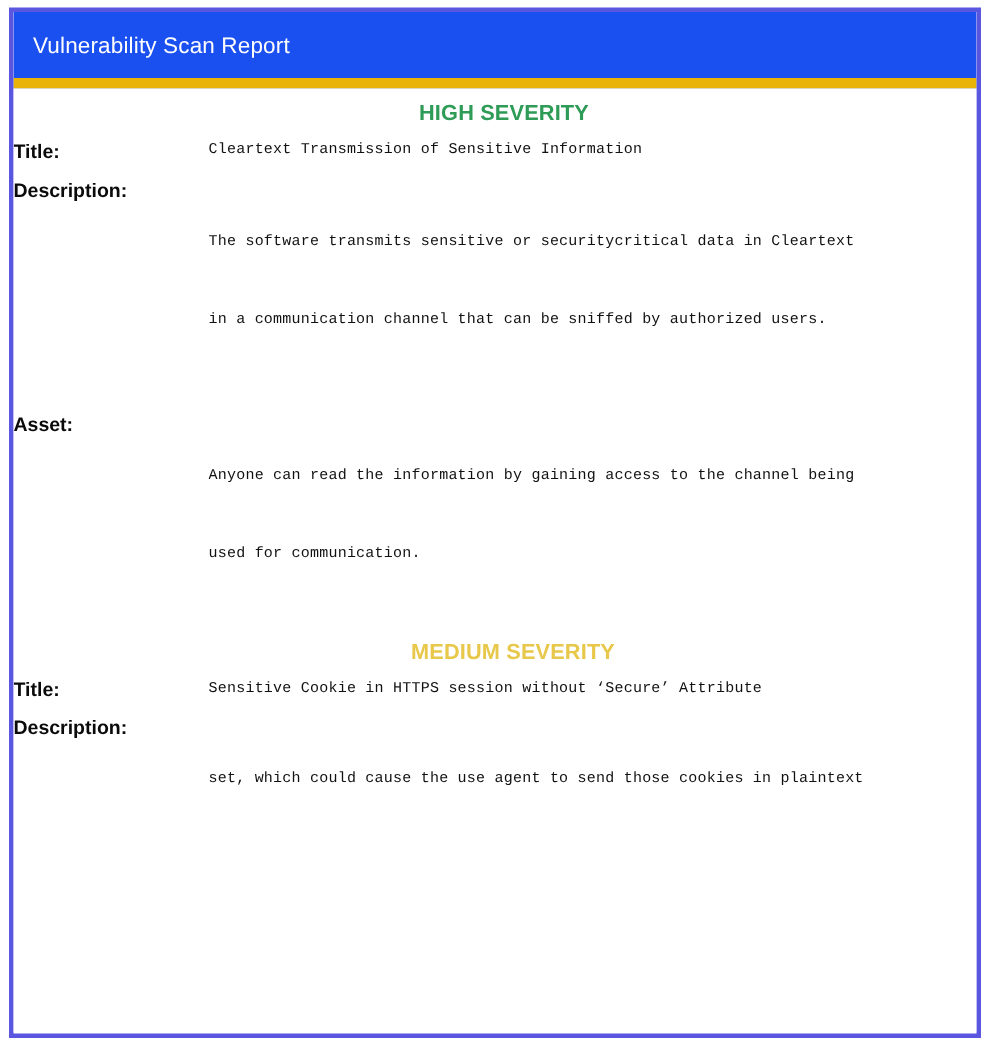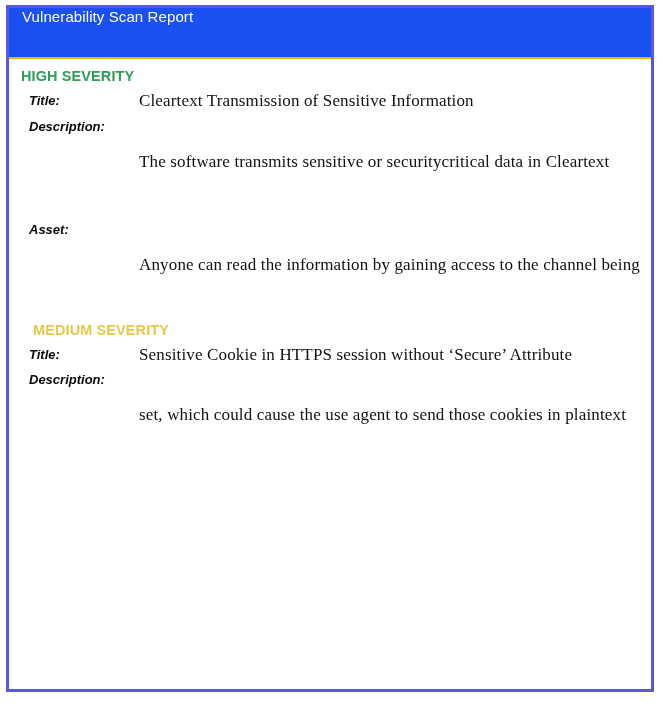--- a/index.html
+++ b/index.html
@@ -27,22 +27,22 @@
   }
 
   
   #report-header {
     background: #1a4ff0;
     height: 51px;
     width: 100%;
     box-sizing: border-box;
     padding: 0 0 0 13px;
     display: flex;
-    align-items: flex-start;
-    border-bottom: 2px solid #eab308;
+    align-items: center;
+    border-bottom: 7px solid #eab308;
   }
   #report-title {
     color: #ffffff;
     font-size: 15px;
     font-weight: 400;
     letter-spacing: 0.1px;
     white-space: nowrap;
   }
 
   
@@ -56,45 +56,45 @@
   .severity-section {
     width: 100%;
   }
 
   .severity-heading {
     font-size: 14.5px;
     font-weight: 700;
     letter-spacing: 0.1px;
     padding: 9px 0 4px 12px;
     white-space: nowrap;
+    text-align: center;
   }
   .sev-high   { color: #2e9b57; }
   .sev-medium { color: #e8c84a; padding-left: 24px; }
 
   .field-row {
     display: flex;
     align-items: flex-start;
     padding: 4px 0 4px 0;
     white-space: nowrap;
   }
   .field-label {
     flex: 0 0 auto;
     width: 130px;
-    padding-left: 20px;
+    padding-left: 0;
     box-sizing: border-box;
     font-size: 13px;
     font-weight: 700;
     color: #0a0a0a;
     line-height: 17px;
-    font-style: italic;
   }
   .field-value {
     flex: 1 1 auto;
-    font-family: Liberation Serif, serif;
-    font-size: 17px;
+    font-family: Liberation Mono, monospace;
+    font-size: 10px;
     color: #111111;
     line-height: 17.5px;
     letter-spacing: 0.15px;
     white-space: pre;
     overflow: hidden;
   }
   .field-value .vline { display: block; }
 </style>
 </head>
 <body>
@@ -112,30 +112,32 @@
 
       <div class="field-row">
         <div class="field-label">Title:</div>
         <div class="field-value">Cleartext Transmission of Sensitive Information</div>
       </div>
 
       <div class="field-row">
         <div class="field-label">Description:</div>
         <div class="field-value">
           <span class="vline">The software transmits sensitive or securitycritical data in Cleartext</span>
+          <span class="vline">in a communication channel that can be sniffed by authorized users.</span>
         </div>
       </div>
 
       <div class="field-row">
       </div>
 
       <div class="field-row">
         <div class="field-label">Asset:</div>
         <div class="field-value">
           <span class="vline">Anyone can read the information by gaining access to the channel being</span>
+          <span class="vline">used for communication.</span>
         </div>
       </div>
 
     </div>
 
     <div class="severity-section">
       <div class="severity-heading sev-medium">MEDIUM SEVERITY</div>
 
       <div class="field-row">
         <div class="field-label">Title:</div>

